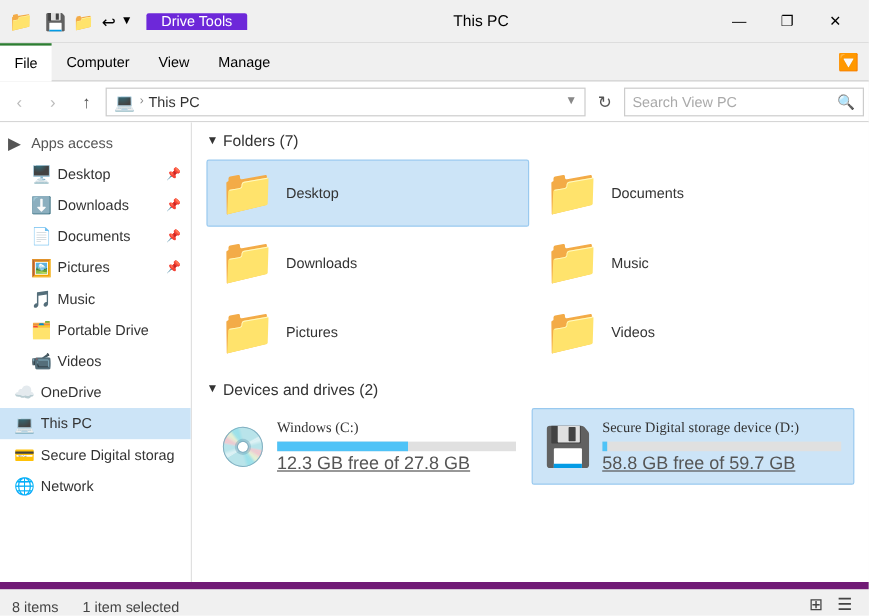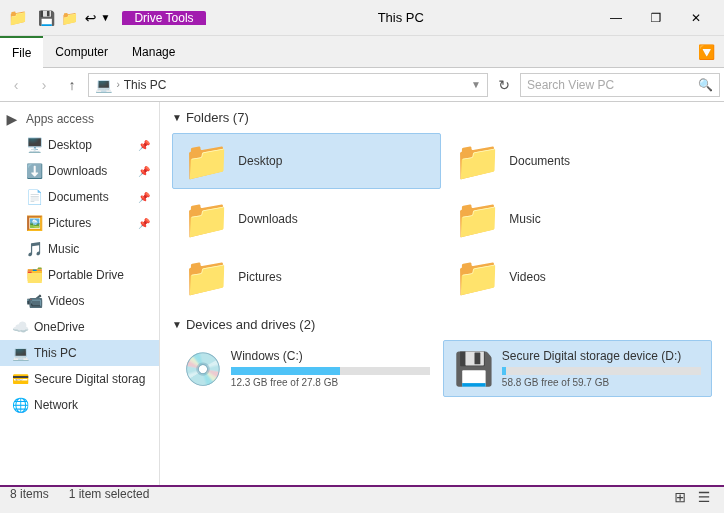--- a/index.html
+++ b/index.html
@@ -17,21 +17,21 @@
     .title-bar-left {
       display: flex;
       align-items: center;
       gap: 4px;
     }
     .title-icon { font-size: 16px; margin-right: 4px; }
     .quick-access-icons { display: flex; gap: 2px; align-items: center; }
     .qai { font-size: 14px; cursor: pointer; padding: 2px; }
     .dropdown-arrow { font-size: 10px; cursor: pointer; }
     .tab-drive-tools {
-      background: #a21caf;
+      background: #6d28d9;
       color: white;
       padding: 4px 12px;
       font-size: 12px;
       font-weight: 500;
       border-radius: 2px 2px 0 0;
       margin-left: 8px;
       height: 14px;
       display: flex;
       align-items: center;
     }
@@ -220,32 +220,32 @@
       align-items: center;
       gap: 8px;
       padding: 8px 10px;
       cursor: pointer;
       border-radius: 2px;
       border: 1px solid transparent;
     }
     .drive-item.selected { background: #cce4f7; border-color: #99c9ef; }
     .drive-icon { font-size: 32px; line-height: 1; }
     .drive-info { flex: 1; min-width: 0; }
-    .drive-name { font-size: 12px; color: #333; margin-bottom: 4px; }
+    .drive-name { font-size: 12px; color: #333; margin-bottom: 4px; font-family: Liberation Serif, serif; }
     .drive-bar-bg { background: #e0e0e0; height: 8px; border-radius: 0; margin-bottom: 2px; }
     .drive-bar-fill { height: 8px; background: #4fc3f7; }
-    .drive-free { font-size: 10px; color: #555; }
+    .drive-free { font-size: 15px; color: #555; text-decoration: underline; }
 
     
     .status-bar {
       height: 28px;
       background: #f0f0f0;
-      border-top: 2px solid #701a75;
-      display: flex;
-      align-items: flex-start;
+      border-top: 6px solid #701a75;
+      display: flex;
+      align-items: flex-end;
       padding: 0 10px;
       font-size: 12px;
       color: #444;
       gap: 20px;
     }
     .status-right {
       margin-left: auto;
       display: flex;
       gap: 4px;
     }
@@ -277,20 +277,21 @@
   <div class="window-controls">
     <div class="win-btn">—</div>
     <div class="win-btn">❐</div>
     <div class="win-btn close">✕</div>
   </div>
 </div>
 
 <div class="ribbon">
   <div class="ribbon-tab active">File</div>
   <div class="ribbon-tab">Computer</div>
+  <div class="ribbon-tab">View</div>
   <div class="ribbon-tab">Manage</div>
   <div class="ribbon-help">🔽</div>
 </div>
 
 <div class="address-bar">
   <div class="nav-btn disabled">‹</div>
   <div class="nav-btn disabled">›</div>
   <div class="nav-btn">↑</div>
   <div class="address-path">
     <span class="path-icon">💻</span>

